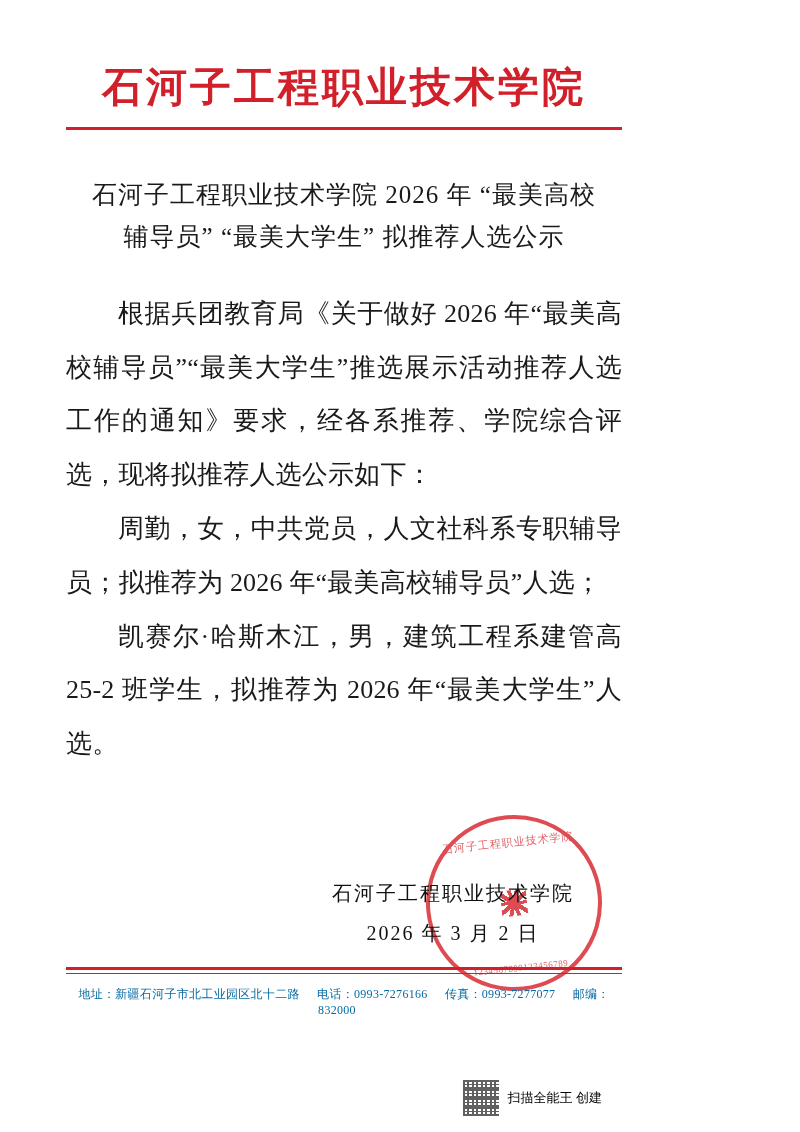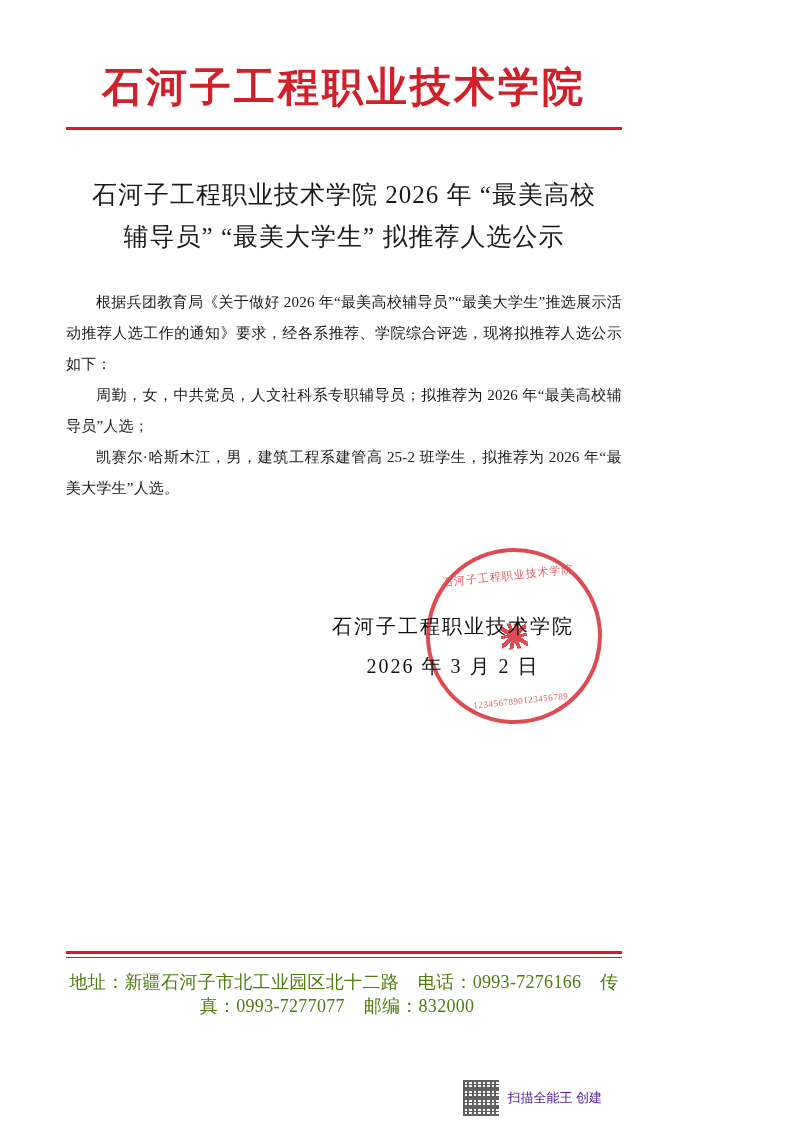--- a/index.html
+++ b/index.html
@@ -52,21 +52,21 @@
     font-size: 25px;
     font-weight: normal;
     line-height: 1.65;
     letter-spacing: 1px;
     padding: 0 16px;
   }
 
   
   .body-text {
     margin-top: 30px;
-    font-size: 15px;
+    font-size: 26px;
     line-height: 2.07;
     text-align: justify;
     text-justify: inter-ideograph;
     letter-spacing: 0.2px;
   }
   .para {
     text-indent: 2em;
     margin: 0;
   }
   .contact-line {
@@ -144,22 +144,22 @@
     background: #d2202a;
   }
   .footer-rule-thin {
     margin-top: 3px;
     height: 1px;
     background: #d2202a;
   }
   .footer-text {
     margin-top: 12px;
     text-align: center;
-    color: #4d7c0f;
-    font-size: 18px;
+    color: #0369a1;
+    font-size: 12px;
     letter-spacing: 0.3px;
   }
   .footer-text span { margin-right: 14px; }
 
   
   .scan-mark {
     position: absolute;
     right: 86px;
     bottom: 16px;
     display: flex;
@@ -172,21 +172,21 @@
     background-color: #ffffff;
     background-image:
       linear-gradient(90deg, #2b2b2b 25%, transparent 25%, transparent 50%, #2b2b2b 50%, #2b2b2b 62%, transparent 62%),
       linear-gradient(0deg, #2b2b2b 18%, transparent 18%, transparent 44%, #2b2b2b 44%, #2b2b2b 60%, transparent 60%, transparent 80%, #2b2b2b 80%);
     background-size: 9px 9px, 9px 9px;
     opacity: 0.75;
   }
   .scan-label {
     font-family: "Liberation Sans", sans-serif;
     font-size: 13px;
-    color: #4c1d95;
+    color: #000000;
     white-space: nowrap;
   }
 </style>
 </head>
 <body>
 
 <div class="page">
 
   <div class="letterhead">
     <div class="letterhead-title">石河子工程职业技术学院</div>

